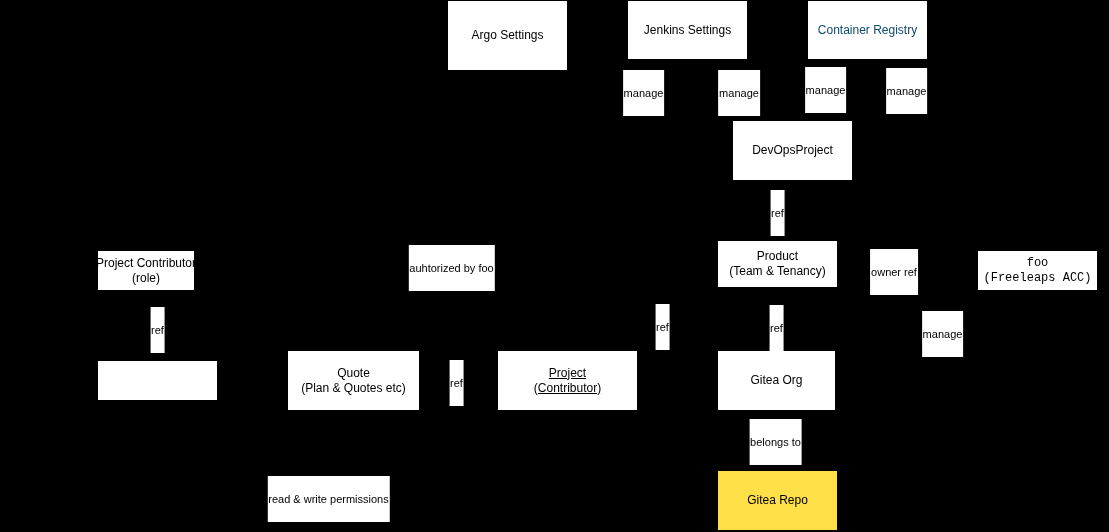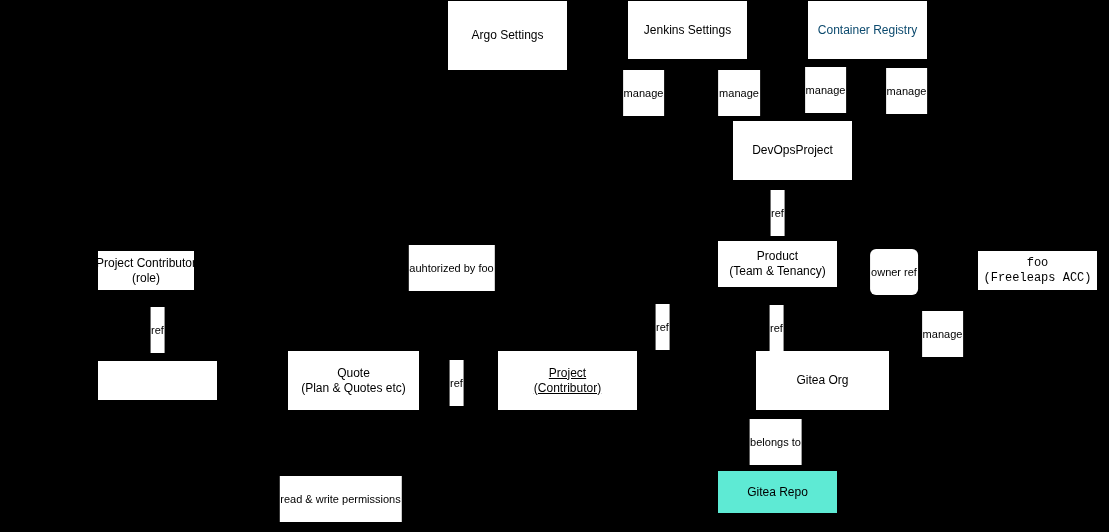--- a/index.html
+++ b/index.html
@@ -73,33 +73,33 @@
       <div>(Freeleaps ACC)</div>
     </div>
     <div class="node" style="left: 288px; top: 351px; width: 131px; height: 59px; background: rgb(255, 255, 255); color: rgb(0, 0, 0);">
       <div>Quote</div>
       <div>(Plan &amp; Quotes etc)</div>
     </div>
     <div class="node" style="left: 498px; top: 351px; width: 139px; height: 59px; background: rgb(255, 255, 255); color: rgb(0, 0, 0); text-decoration: underline;">
       <div>Project</div>
       <div>(Contributor)</div>
     </div>
-    <div class="node" style="left: 756px; top: 351px; width: 133px; height: 59px; background: rgb(255, 255, 255); color: rgb(0, 0, 0);">
+    <div class="node" style="left: 718px; top: 351px; width: 117px; height: 59px; background: rgb(255, 255, 255); color: rgb(0, 0, 0);">
       <div>Gitea Org</div>
     </div>
-    <div class="node" style="left: 718px; top: 471px; width: 119px; height: 42px; background: #5eead4; color: rgb(0, 0, 0);">
+    <div class="node" style="left: 718px; top: 471px; width: 119px; height: 59px; background: #fde047; color: rgb(0, 0, 0);">
       <div>Gitea Repo</div>
     </div>
     <div class="edge-label" style="left: 643.5px; top: 92.5px; background: rgb(255, 255, 255); color: rgb(0, 0, 0);">manage</div>
     <div class="edge-label" style="left: 739px; top: 92.5px; background: rgb(255, 255, 255); color: rgb(0, 0, 0);">manage</div>
     <div class="edge-label" style="left: 825.5px; top: 89.5px; background: rgb(255, 255, 255); color: rgb(0, 0, 0);">manage</div>
     <div class="edge-label" style="left: 906.5px; top: 90.5px; background: rgb(255, 255, 255); color: rgb(0, 0, 0);">manage</div>
     <div class="edge-label" style="left: 777.5px; top: 212.5px; background: rgb(255, 255, 255); color: rgb(0, 0, 0);">ref</div>
     <div class="edge-label" style="left: 451.5px; top: 268px; background: rgb(255, 255, 255); color: rgb(0, 0, 0);">auhtorized by foo</div>
-    <div class="edge-label" style="left: 894px; top: 272px; background: rgb(255, 255, 255); color: rgb(0, 0, 0); border-radius: 6px;">owner ref</div>
+    <div class="edge-label" style="left: 894px; top: 272px; background: rgb(255, 255, 255); color: rgb(0, 0, 0);">owner ref</div>
     <div class="edge-label" style="left: 662.5px; top: 326.5px; background: rgb(255, 255, 255); color: rgb(0, 0, 0);">ref</div>
     <div class="edge-label" style="left: 776.5px; top: 327.5px; background: rgb(255, 255, 255); color: rgb(0, 0, 0);">ref</div>
     <div class="edge-label" style="left: 157.5px; top: 329.5px; background: rgb(255, 255, 255); color: rgb(0, 0, 0);">ref</div>
     <div class="edge-label" style="left: 942.5px; top: 333.5px; background: rgb(255, 255, 255); color: rgb(0, 0, 0);">manage</div>
     <div class="edge-label" style="left: 456.5px; top: 382.5px; background: rgb(255, 255, 255); color: rgb(0, 0, 0);">ref</div>
     <div class="edge-label" style="left: 775.5px; top: 441.5px; background: rgb(255, 255, 255); color: rgb(0, 0, 0);">belongs to</div>
-    <div class="edge-label" style="left: 328.5px; top: 498.5px; background: rgb(255, 255, 255); color: rgb(0, 0, 0); margin-left: 12px;">read &amp; write permissions</div>
+    <div class="edge-label" style="left: 328.5px; top: 498.5px; background: rgb(255, 255, 255); color: rgb(0, 0, 0);">read &amp; write permissions</div>
   </div>
 
 </body></html>

